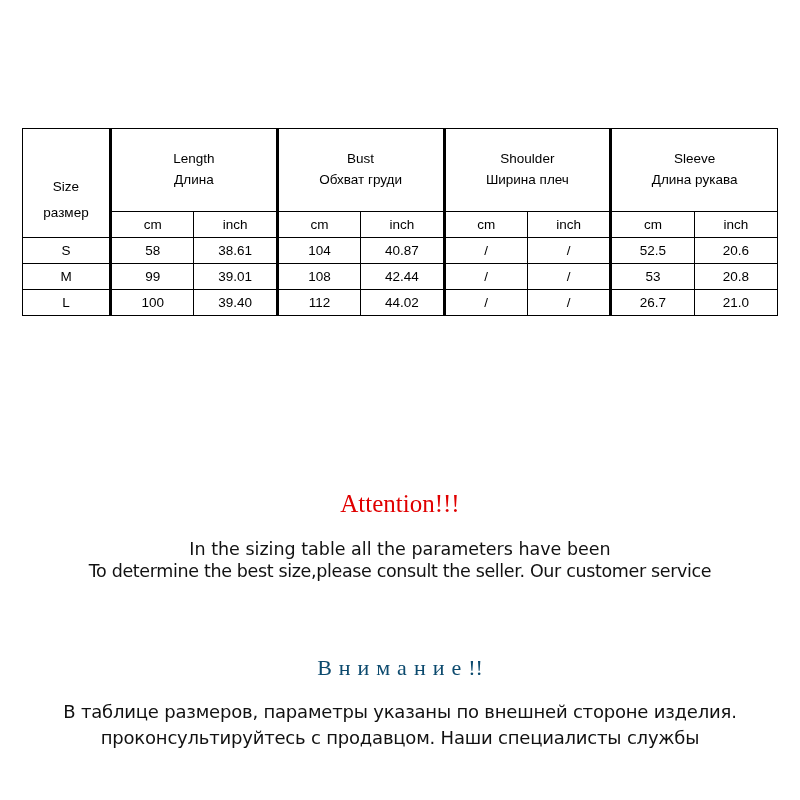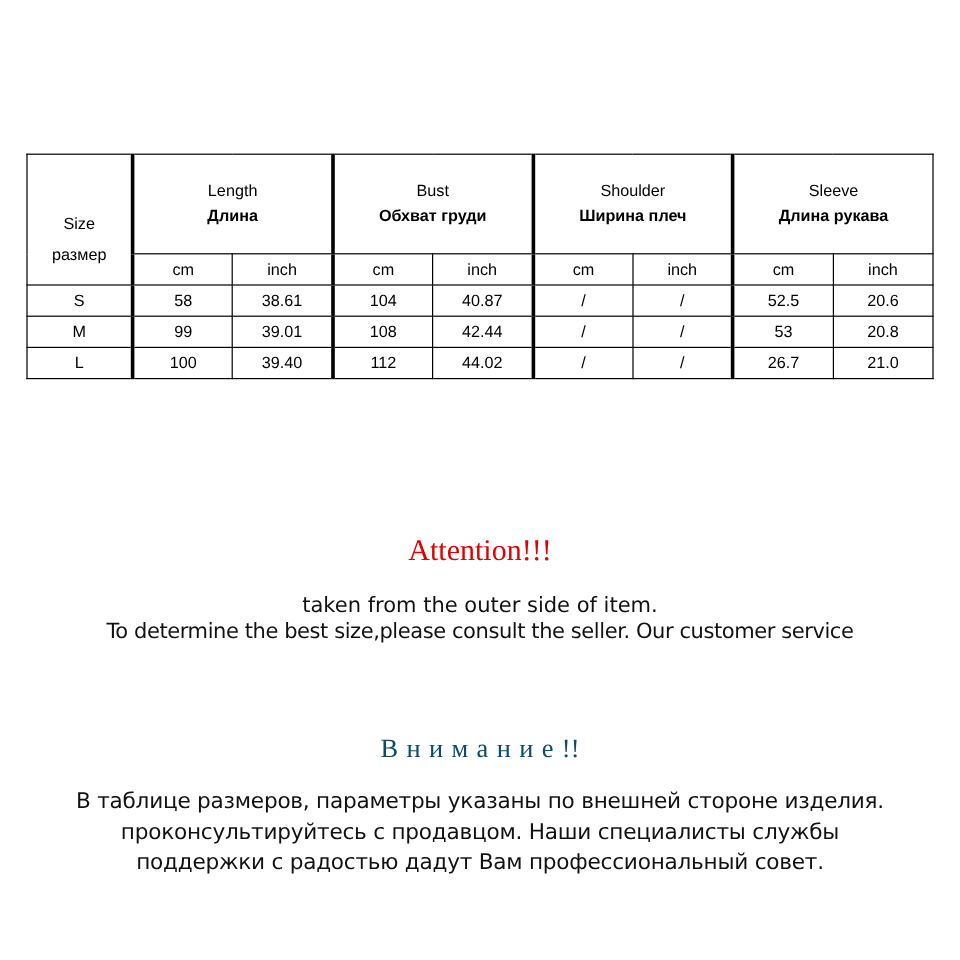--- a/index.html
+++ b/index.html
@@ -50,21 +50,21 @@
   }
   .unit-col {
     width: 82px;
   }
   .grp-head {
     height: 82px;
     line-height: 1.55;
     font-size: 14px;
   }
   .grp-head .en { display: block; }
-  .grp-head .ru { display: block; font-weight: bold; }
+  .grp-head .ru { display: block; }
   .size-head {
     height: 82px;
     line-height: 1.9;
     font-size: 14px;
   }
   .size-head .en { display: block; margin-top: 33px; }
   .size-head .ru { display: block; }
   .unit-row td {
     height: 25px;
     font-size: 13.5px;
@@ -73,20 +73,21 @@
     height: 25px;
     font-size: 14px;
   }
 
   
   .notice {
     position: absolute;
     left: 0;
     width: 800px;
     text-align: center;
+    margin-top: 44px;
   }
   .attention-en {
     top: 447px;
     color: #e00000;
     font-size: 25px;
     font-family: "Liberation Serif", serif;
     letter-spacing: 0px;
     line-height: 1;
   }
   .para-en {
@@ -208,25 +209,24 @@
         <td class="grp-left">26.7</td>
         <td>21.0</td>
       </tr>
     </tbody>
   </table>
 </div>
 
 <div class="notice attention-en">Attention!!!</div>
 
 <div class="notice para-en">
-  <span class="ln">taken from the outer side of item.</span>
+  <span class="ln">In the sizing table all the parameters have been</span>
   <span class="ln tight">To determine the best size,please consult the seller. Our customer service</span>
 </div>
 
 <div class="notice attention-ru">
   <span class="sp">Внимание</span><span class="bang">!!</span>
 </div>
 
 <div class="notice para-ru">
   <span class="ln">В таблице размеров, параметры указаны по внешней стороне изделия.</span>
   <span class="ln">проконсультируйтесь с продавцом. Наши специалисты службы</span>
-  <span class="ln">поддержки с радостью дадут Вам профессиональный совет.</span>
 </div>
 
 </body></html>

